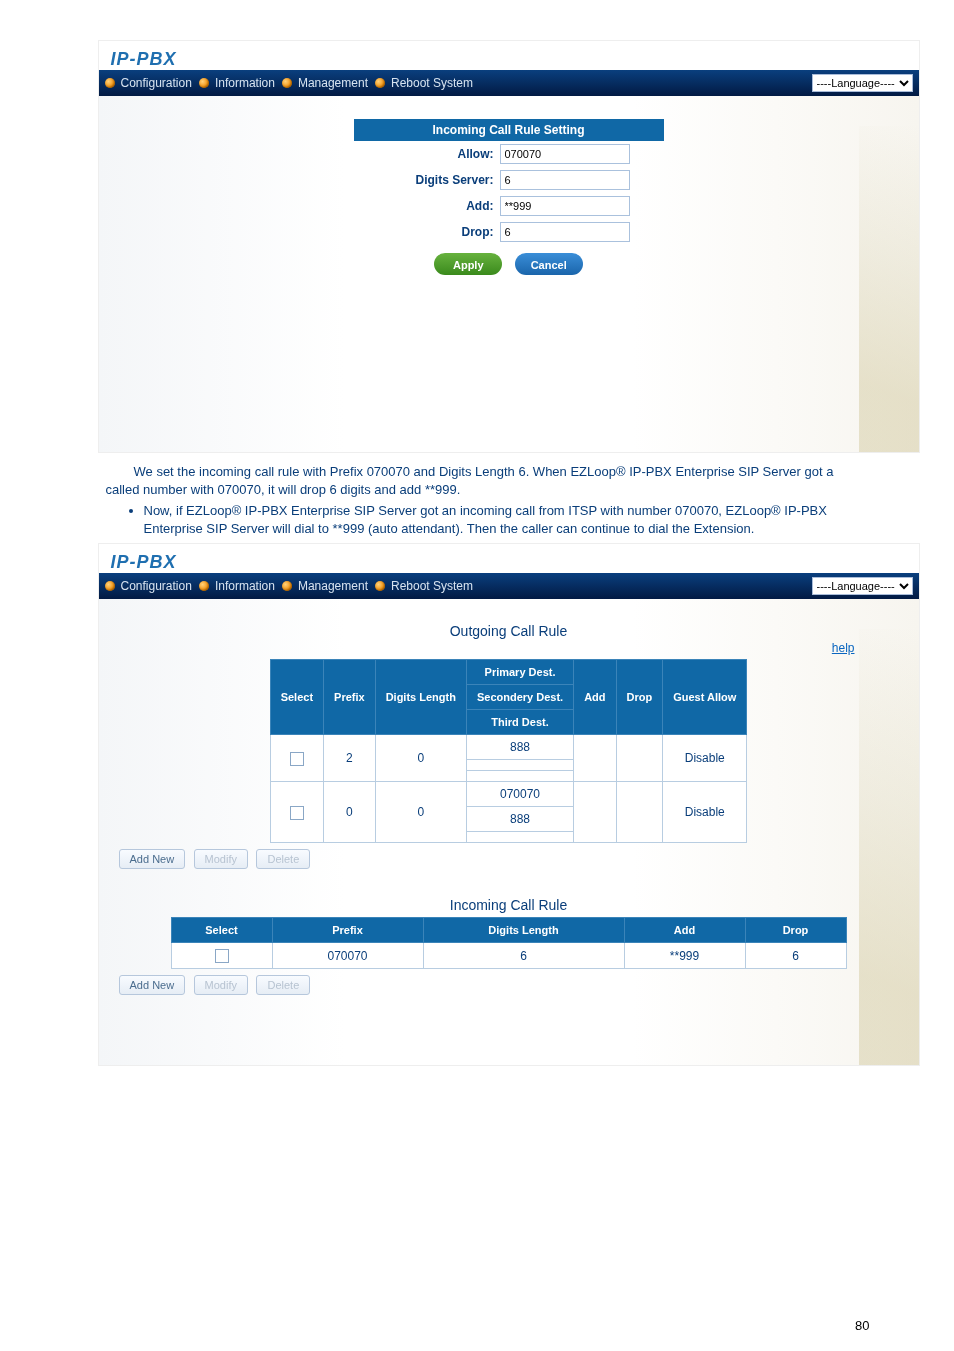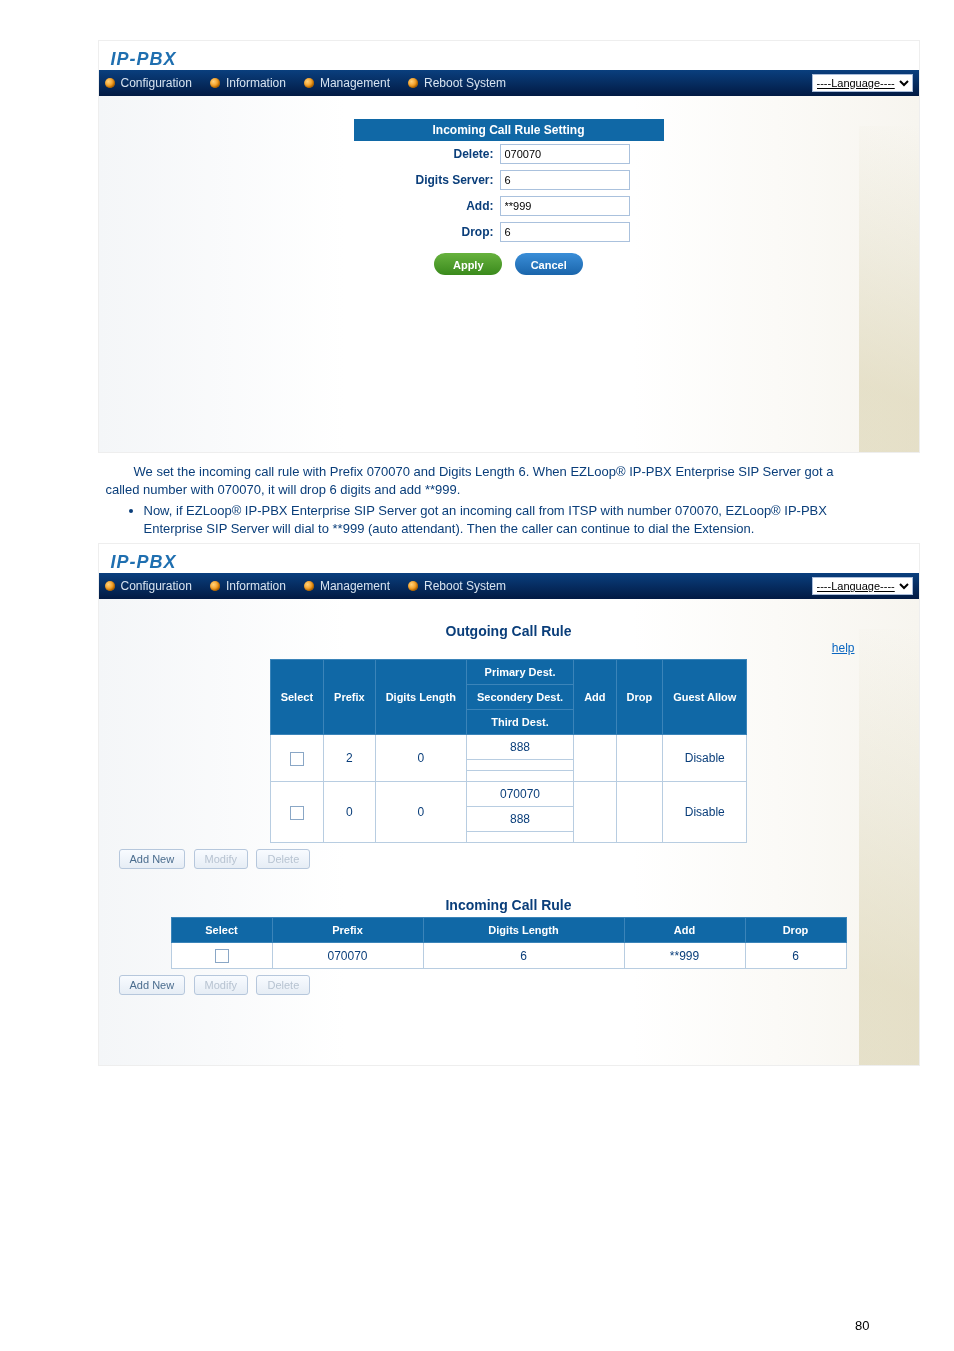--- a/index.html
+++ b/index.html
@@ -36,21 +36,21 @@
     color: #1f6fb0;
     letter-spacing: 1px;
     margin-left: 2px;
   }
   .tabbar {
     display: flex;
     align-items: center;
     background: linear-gradient(#0a3f7e, #021a43);
     height: 26px;
     padding: 0 6px;
-    gap: 18px;
+    gap: 7px;
   }
   .tab {
     position: relative;
     color: #d7e3f0;
     font-size: 12px;
     padding-left: 16px;
   }
   .tab::before {
     content: "";
     position: absolute;
@@ -59,21 +59,20 @@
     border-radius: 50%;
     background: radial-gradient(circle at 35% 35%, #ffd17a, #f28b00 70%);
     box-shadow: inset -1px -1px 2px rgba(107,60,0,.6);
   }
   .lang-select {
     margin-left: auto;
     height: 18px;
     font-size: 11px;
     background: #fff;
     border: 1px solid #a9bcd9;
-    text-decoration: underline;
   }
   .content-area {
     position: relative;
     min-height: 100px;
     padding: 18px;
     background: linear-gradient(to right, #f4f6f8 0%, #fff 30%, #fff 65%, #f7f5ef 100%);
   }
   .content-area .plant {
     position: absolute;
     right: 0;
@@ -143,21 +142,21 @@
     color: #0a3e7a;
     margin: 6px 8px 6px 8px;
   }
   .narrative .indent { text-indent: 28px; display: block; }
   .narrative ul { margin: 4px 0 4px 38px; padding: 0; }
   .narrative li { margin: 0 0 2px 0; }
 
   .heading-line {
     color: #0a3e7a;
     font-size: 14px;
-    font-weight: bold;
+    font-weight: normal;
     text-align: center;
     padding: 6px 0 0 0;
   }
   .help-link {
     color: #0a66c0;
     font-size: 12px;
     text-align: right;
     display: block;
     text-decoration: underline;
     margin: 2px 46px 4px 0;
@@ -230,21 +229,21 @@
     <span class="tab">Reboot System</span>
     <select class="lang-select">
       <option>----Language----</option>
     </select>
   </div>
   <div class="content-area" style="min-height:320px;">
     <div class="plant"></div>
     <div class="panel">
       <div class="panel-title">Incoming Call Rule Setting</div>
       <div class="panel-row">
-        <span class="label">Delete:</span>
+        <span class="label">Allow:</span>
         <input class="txt" value="070070" style="">
       </div>
       <div class="panel-row">
         <span class="label">Digits Server:</span>
         <input class="txt" value="6" style="">
       </div>
       <div class="panel-row">
         <span class="label">Add:</span>
         <input class="txt" value="**999" style="">
       </div>

